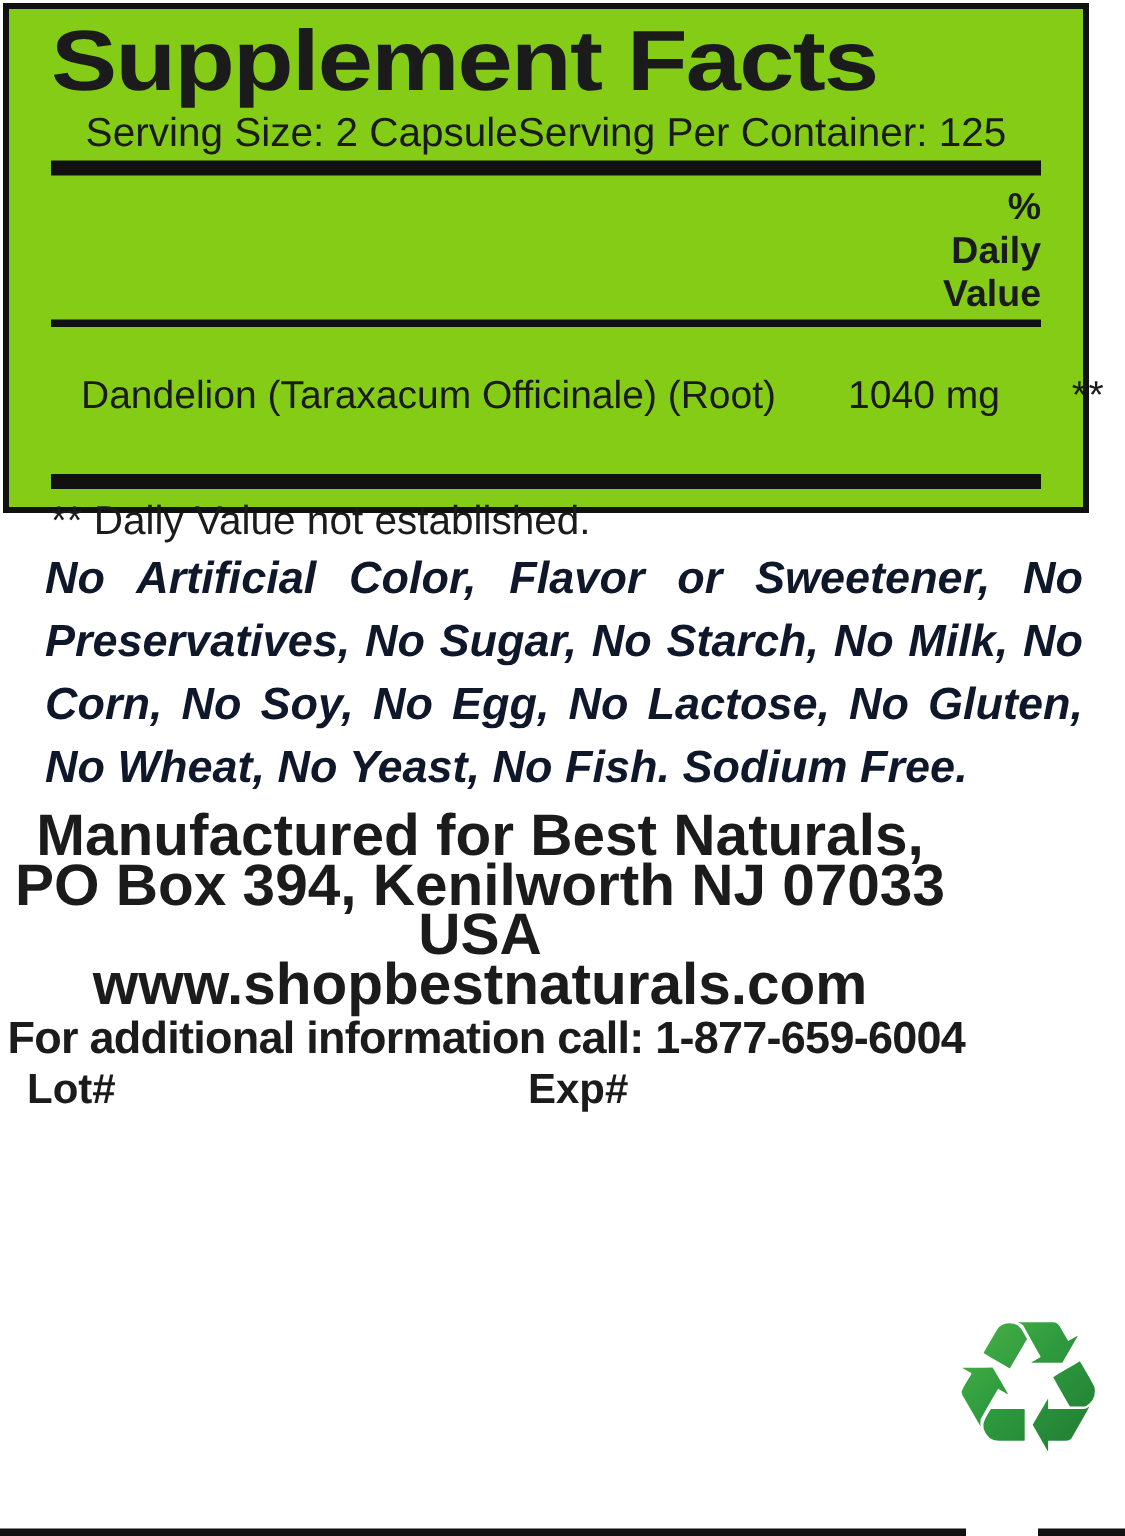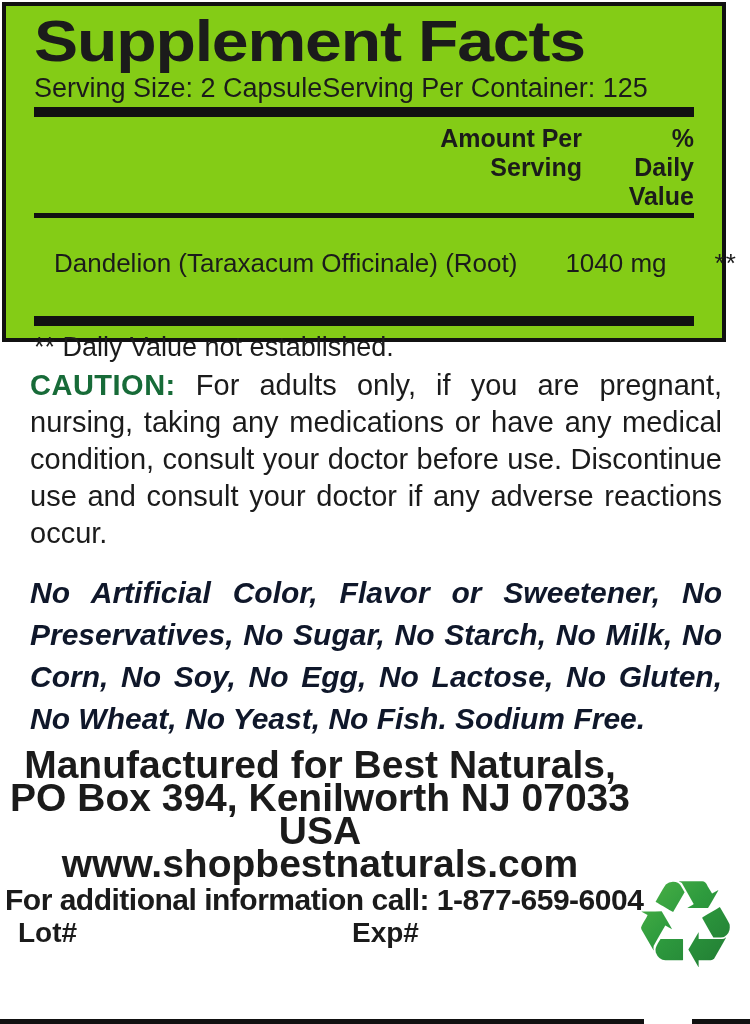--- a/index.html
+++ b/index.html
@@ -14,21 +14,21 @@
     position:absolute;left:2px;top:2px;width:724px;height:340px;
     box-sizing:border-box;border:4px solid #111;background:#84cc16;
     padding:0 28px;
   }
   .sf-title{
     font-size:57px;font-weight:bold;line-height:1.02;margin:6px 0 0 0;
     letter-spacing:-1px;transform:scaleX(1.16);transform-origin:left center;
     white-space:nowrap;
   }
   .serving-row{
-    display:flex;justify-content:flex-start;align-items:baseline;
+    display:flex;justify-content:center;align-items:baseline;
     font-size:27px;line-height:32px;margin-top:2px;font-weight:500;
   }
   .bar{background:#111;}
   .bar.thick{height:10px;margin-top:3px;}
   .bar.rule{height:5px;margin-top:2px;}
   .head-row{
     display:flex;justify-content:flex-end;gap:26px;
     font-weight:bold;font-size:25px;line-height:29px;text-align:right;margin-top:7px;
   }
   .col-amount{width:150px;}
@@ -96,41 +96,39 @@
     <h1 class="sf-title">Supplement Facts</h1>
 
     <div class="serving-row">
       <span>Serving Size: 2 Capsule</span>
       <span>Serving Per Container: 125</span>
     </div>
 
     <div class="bar thick"></div>
 
     <div class="head-row">
-      <span class="col-amount">Amount Per Serving</span>
       <span class="col-dv">% Daily Value</span>
     </div>
 
     <div class="bar rule"></div>
 
     <div class="nutrient-row">
       <span class="n-name">Dandelion (Taraxacum Officinale) (Root)</span>
       <span class="n-amt">1040 mg</span>
       <span class="n-dv">**</span>
     </div>
 
     <div class="bar thick"></div>
 
     <div class="footnote">** Daily Value not established.</div>
   </section>
 
   <div class="content">
 
 
-    <p class="para caution"><span class="green-label">CAUTION:</span> <span>For adults only, if you are pregnant, nursing, taking any medications or have any medical condition, consult your doctor before use. Discontinue use and consult your doctor if any adverse reactions occur.</span></p>
 
     <p class="claims">No Artificial Color, Flavor or Sweetener, No Preservatives, No Sugar, No Starch, No Milk, No Corn, No Soy, No Egg, No Lactose, No Gluten, No Wheat, No Yeast, No Fish. Sodium Free.</p>
 
     <div class="mfg">
       <div>Manufactured for Best Naturals,</div>
       <div>PO Box 394, Kenilworth NJ 07033 USA</div>
       <div>www.shopbestnaturals.com</div>
     </div>
 
     <div class="phone">For additional information call: 1-877-659-6004</div>

